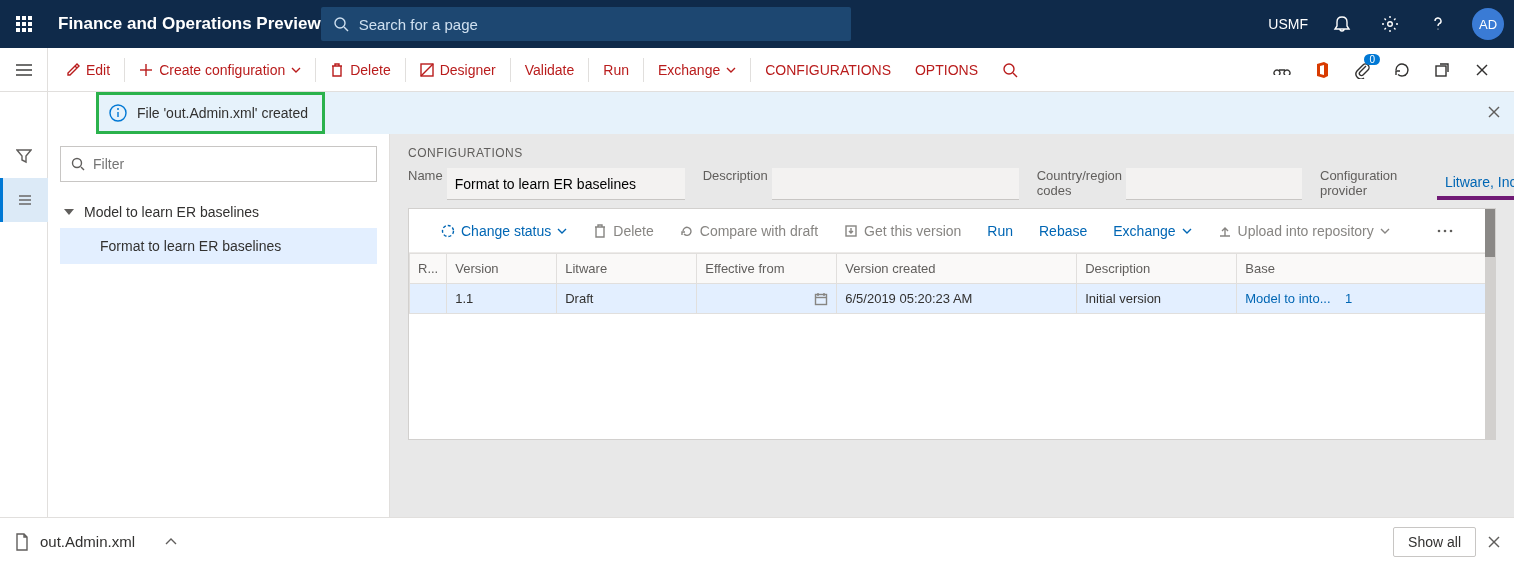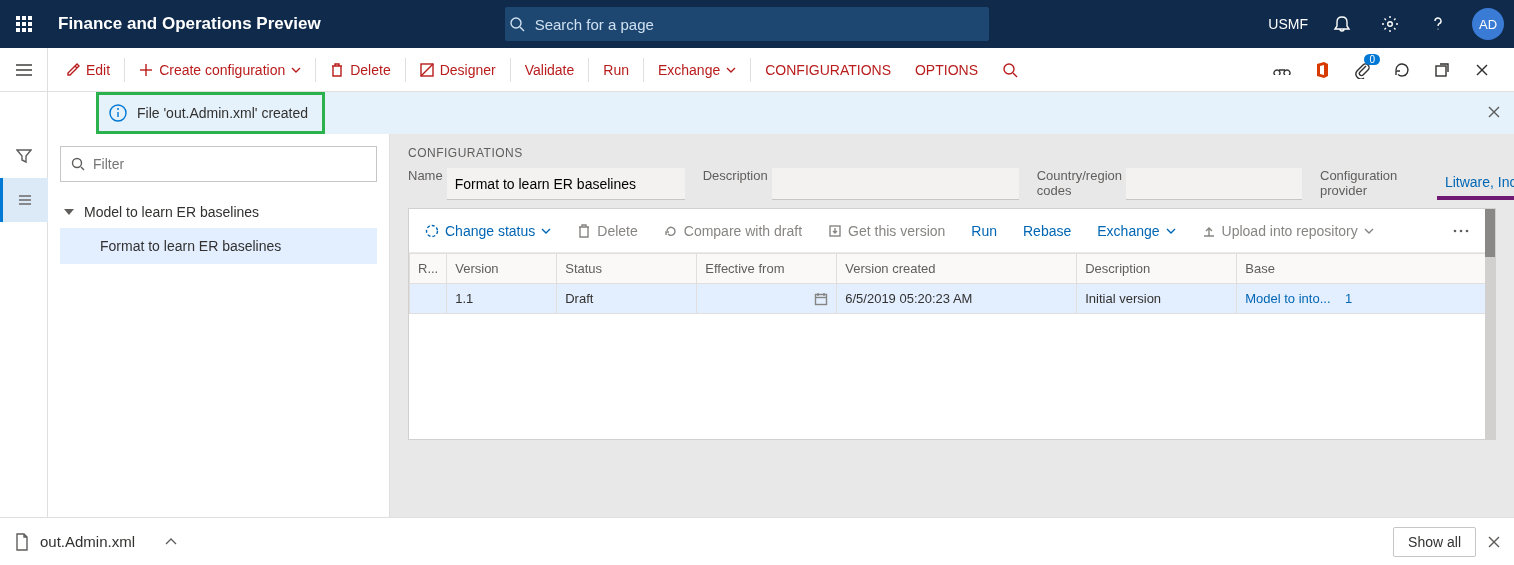--- a/index.html
+++ b/index.html
@@ -4,21 +4,21 @@
 <style>
   * { box-sizing: border-box; margin: 0; padding: 0; font-family: "Segoe UI", Arial, sans-serif; }
   body { width: 1514px; height: 565px; background: #fff; overflow: hidden; font-size: 14px; color: #323130; }
 
   
   .topbar { height: 48px; background: #0f2a4a; color: #fff; display: flex; align-items: center; }
   .waffle { width: 48px; height: 48px; display: flex; align-items: center; justify-content: center; cursor: pointer; }
   .dot3 { display: grid; grid-template-columns: repeat(3, 4px); grid-template-rows: repeat(3, 4px); gap: 2px; }
   .dot3 span { width: 4px; height: 4px; background: #fff; }
   .title { font-size: 17px; font-weight: 600; margin-left: 10px; }
-  .searchbox { margin-left: 184px; width: 484px; height: 34px; background: #1d4771; border-radius: 2px; display: flex; align-items: center; padding: 0 4px; gap: 10px; color: #cfe0f0; }
+  .searchbox { width: 530px; height: 34px; background: #1d4771; border-radius: 2px; display: flex; align-items: center; padding: 0 12px; gap: 10px; color: #cfe0f0; }
   .searchbox input { flex: 1; background: transparent; border: none; color: #fff; font-size: 15px; outline: none; }
   .searchbox input::placeholder { color: #cfe0f0; }
   .top-right { margin-left: auto; display: flex; align-items: center; height: 100%; }
   .top-right .item { width: 48px; height: 48px; display: flex; align-items: center; justify-content: center; cursor: pointer; }
   .company { font-size: 14px; padding: 0 10px; }
   .avatar { width: 32px; height: 32px; border-radius: 50%; background: #3a7bd5; color: #fff; display: flex; align-items: center; justify-content: center; font-size: 13px; margin: 0 10px; }
 
   
   .actionrow { display: flex; height: 44px; border-bottom: 1px solid #e1dfdd; }
   .hamburger-col { width: 48px; display: flex; align-items: center; justify-content: center; border-right: 1px solid #e1dfdd; cursor: pointer; }
@@ -58,21 +58,21 @@
   .tbox.readonly { background: transparent; border-bottom: 4px solid #701a75; }
   .tbox.link { color: #0066b4; }
   .f-name{width:238px} .f-desc{width:247px} .f-ctry{width:176px} .f-prov{width:320px}
 
   .versions { background: #fff; border: 1px solid #d2d0ce; margin-top: 6px; display: flex; flex-direction: column; height: 232px; position: relative;}
   .v-header { height: 56px; display:flex; align-items:center; padding: 0 18px; border-bottom: 1px solid #edebe9; }
   .v-title { font-size: 16px; font-weight: 600; }
   .v-meta { margin-left:auto; display:flex; align-items:center; gap:12px; color:#605e5c; font-size:13px;}
   .chev-up { width:28px; height:28px; display:flex; align-items:center; justify-content:center; border:1px solid #d2d0ce; cursor:pointer; }
 
-  .v-toolbar { height: 44px; display:flex; align-items:center; gap:6px; padding: 0 6px; border-bottom: 1px solid #edebe9; }
+  .v-toolbar { height: 44px; display:flex; align-items:center; gap:6px; padding: 0 22px; border-bottom: 1px solid #edebe9; }
   .vbtn { display:flex; align-items:center; gap:6px; padding:0 10px; height:44px; cursor:pointer; font-size:14px; }
   .vbtn.primary { color:#0066b4; }
   .vbtn.muted { color:#878582; }
   .vmore { margin-left:auto; display:flex; align-items:center; gap:4px; padding-right:10px;}
 
   .grid { flex:1; overflow:auto; }
   table { border-collapse: collapse; width: 100%; }
   th, td { border: 1px solid #e1dfdd; text-align:left; font-size:13px; padding: 7px 8px; font-weight: normal; color:#605e5c; }
   th { background: #faf9f8; }
   tbody tr { background: #e3efff; }
@@ -389,21 +389,21 @@
               </svg>
           </div>
         </div>
       </div>
       <div class="grid">
         <table>
           <thead>
             <tr>
               <th style="width:30px">R...</th>
               <th style="width:110px">Version</th>
-              <th style="width:140px">Status</th>
+              <th style="width:140px">Litware</th>
               <th style="width:140px">Effective from</th>
               <th style="width:240px">Version created</th>
               <th style="width:160px">Description</th>
               <th>Base</th>
             </tr>
           </thead>
           <tbody>
             <tr>
               <td></td>
               <td>1.1</td>

